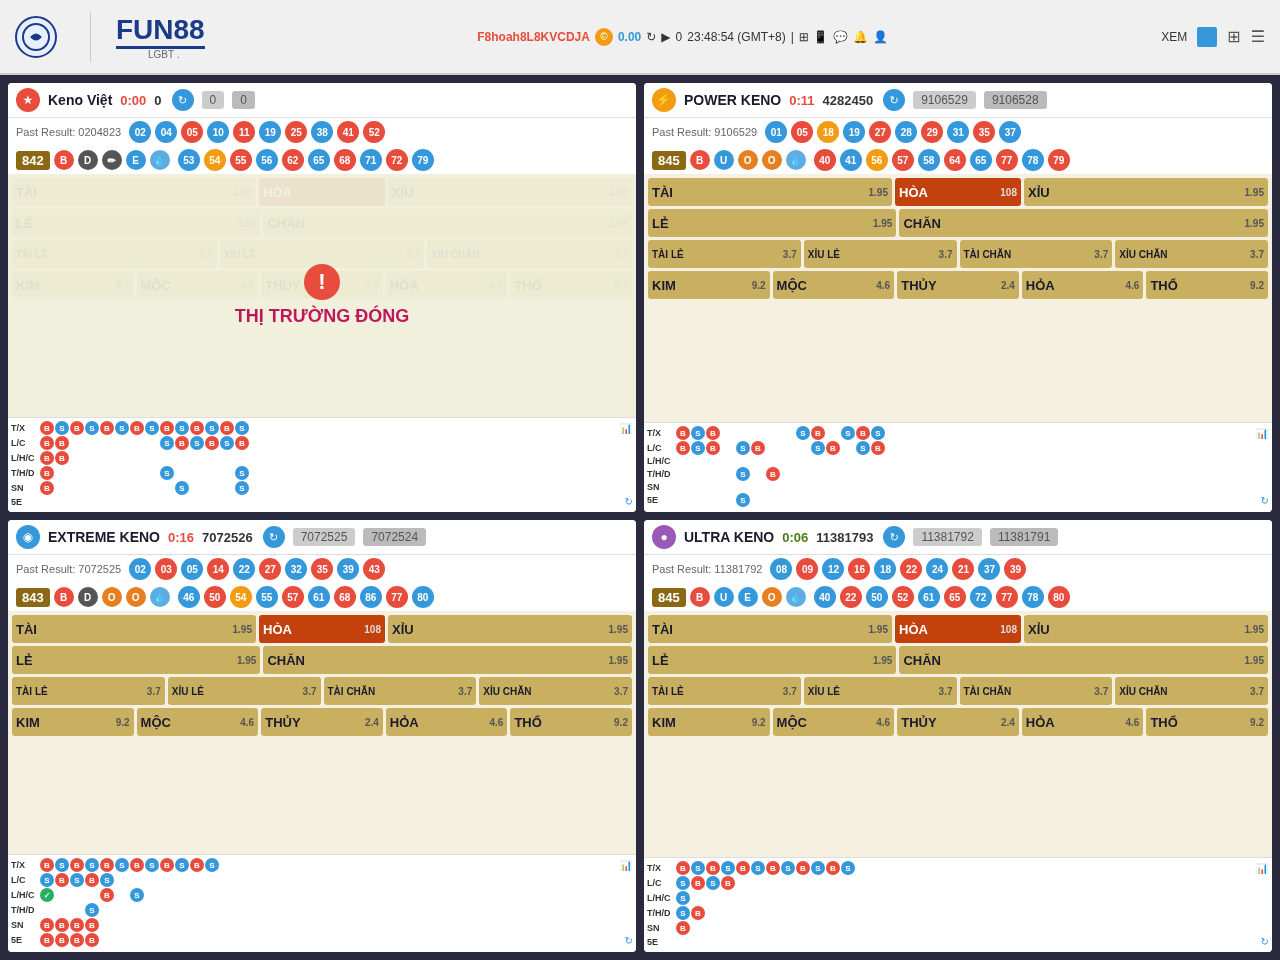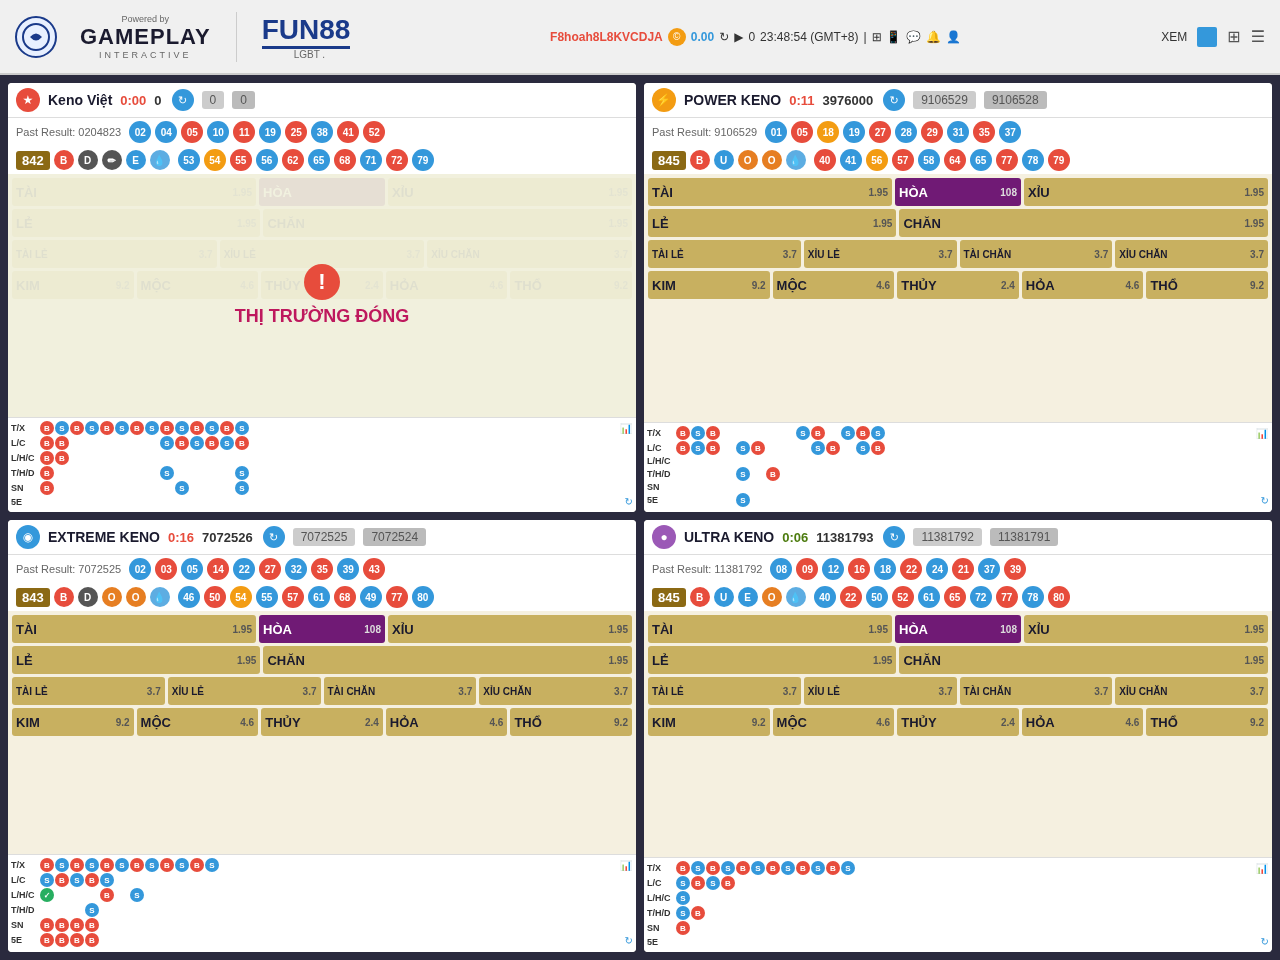--- a/index.html
+++ b/index.html
@@ -51,21 +51,21 @@
     .badge-red { background: #e74c3c; }
     .badge-blue { background: #3498db; }
     .badge-dark { background: #555; }
     .badge-water { background: #5dade2; }
     .badge-orange { background: #e67e22; }
     
     
     .betting-area { padding: 4px; flex: 1; }
     .bet-row { display: flex; gap: 3px; margin-bottom: 3px; }
     .bet-cell { flex: 1; background: #c8b060; border-radius: 3px; padding: 3px 4px; display: flex; justify-content: space-between; align-items: center; font-weight: bold; font-size: 12px; color: #1a1a2e; cursor: pointer; min-height: 28px; }
-    .bet-cell.hoa { background: #701a75; color: white; }
+    .bet-cell.hoa { background: #c2410c; color: white; }
     .bet-cell-label { font-weight: 900; font-size: 13px; }
     .bet-cell-odds { font-size: 10px; color: #555; }
     .bet-cell.hoa .bet-cell-odds { color: #ddd; }
     .error-circle { width: 36px; height: 36px; background: #e74c3c; border-radius: 50%; display: flex; align-items: center; justify-content: center; color: white; font-size: 22px; font-weight: bold; margin-bottom: 6px; }
     .market-closed-text { font-size: 18px; font-weight: 900; color: #be185d; }
     
     
     .stats-area { background: #fff; border-top: 1px solid #ddd; padding: 3px; }
     .stat-b { width: 14px; height: 14px; background: #e74c3c; border-radius: 50%; display: inline-flex; align-items: center; justify-content: center; color: white; font-size: 8px; font-weight: bold; }
     .stat-s { width: 14px; height: 14px; background: #3498db; border-radius: 50%; display: inline-flex; align-items: center; justify-content: center; color: white; font-size: 8px; font-weight: bold; }
@@ -76,25 +76,20 @@
 </head>
 <body>
 
 <div class="header">
   <div class="header-logo">
     <div class="logo-circle">
       <svg width="28" height="28" viewBox="0 0 28 28">
         <circle cx="14" cy="14" r="13" fill="none" stroke="#1a3a8a" stroke-width="2"></circle>
         <path d="M8 14 Q14 7 20 14 Q14 21 8 14Z" fill="#1a3a8a"></path>
       </svg>
-    </div>
-    <div class="gameplay-logo">
-      <span class="powered-by">Powered by</span>
-      <span class="gameplay-text">GAMEPLAY</span>
-      <span class="interactive-text">INTERACTIVE</span>
     </div>
     <div style="width:1px;height:50px;background:#ccc;margin:0 10px;"></div>
     <div style="display:flex;flex-direction:column;align-items:flex-start;">
       <span class="fun88-logo">FUN88</span>
       <span class="lgbt-text">LGBT .</span>
     </div>
   </div>
   <div class="header-center">
     <span style="color:#e74c3c;font-weight:bold;">F8hoah8L8KVCDJA</span>
     <span style="background:#f39c12;color:white;border-radius:50%;width:18px;height:18px;display:inline-flex;align-items:center;justify-content:center;font-size:10px;">©</span>
@@ -314,21 +309,21 @@
         </div>
       </div>
     </div>
   </div>
 
   <div class="game-panel">
     <div class="panel-header">
       <div class="game-icon power-icon">⚡</div>
       <span class="game-name">POWER KENO</span>
       <span class="game-timer" style="color:#e74c3c;">0:11</span>
-      <span class="game-round">3976000</span>
+      <span class="game-round">4282450</span>
       <div class="refresh-icon">↻</div>
       <div class="prev-round">9106529</div>
       <div class="prev-round2">9106528</div>
     </div>
     <div class="past-result-row">
       <span class="past-result-label">Past Result: 9106529</span>
       <div class="ball ball-blue">01</div>
       <div class="ball ball-red">05</div>
       <div class="ball ball-gold">18</div>
       <div class="ball ball-blue">19</div>
@@ -519,21 +514,21 @@
       <div class="ticket-badge badge-orange">O</div>
       <div class="ticket-badge badge-orange">O</div>
       <div class="ticket-badge badge-water">💧</div>
       <div class="ball ball-blue" style="margin-left:4px;">46</div>
       <div class="ball ball-red">50</div>
       <div class="ball ball-gold">54</div>
       <div class="ball ball-blue">55</div>
       <div class="ball ball-red">57</div>
       <div class="ball ball-blue">61</div>
       <div class="ball ball-red">68</div>
-      <div class="ball ball-blue">49</div>
+      <div class="ball ball-blue">86</div>
       <div class="ball ball-red">77</div>
       <div class="ball ball-blue">80</div>
     </div>
     <div class="betting-area">
       <div class="bet-row">
         <div class="bet-cell" style="flex:2;">
           <span class="bet-cell-label">TÀI</span>
           <span class="bet-cell-odds">1.95</span>
         </div>
         <div class="bet-cell hoa">

